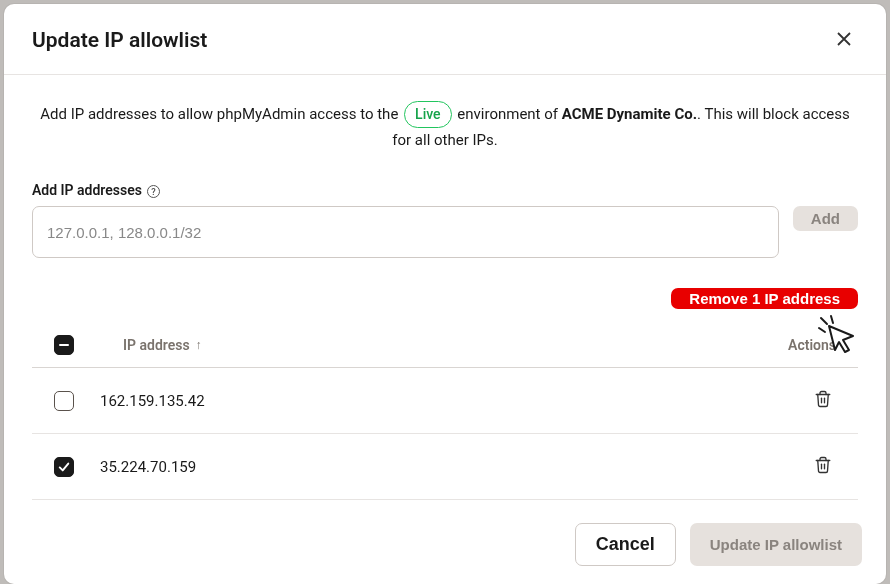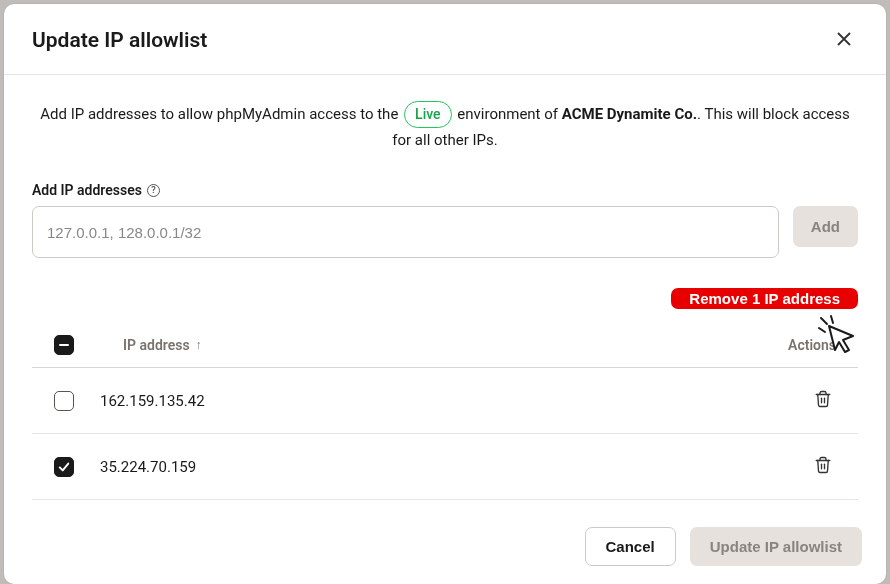--- a/index.html
+++ b/index.html
@@ -65,21 +65,21 @@
     vertical-align: baseline;
     margin: 0 2px;
   }
   .company { font-weight: 700; }
   .field-row { margin-top: 30px; }
   .field-label {
     font-size: 14px;
     font-weight: 600;
     color: #1a1a1a;
     display: flex;
-    align-items: center;
+    align-items: flex-end;
     gap: 5px;
     margin-bottom: 8px;
   }
   .help-icon {
     width: 13px; height: 13px;
     border: 1px solid #555;
     border-radius: 50%;
     display: inline-flex; align-items:center; justify-content:center;
     font-size: 9px;
     color: #555;
@@ -93,21 +93,21 @@
     flex: 1;
     height: 52px;
     border: 1px solid #cfc9c5;
     border-radius: 7px;
     padding: 0 14px;
     font-size: 15px;
     color: #333;
   }
   .ip-input::placeholder { color: #888; }
   .add-btn {
-    height: 41px;
+    height: 25px;
     padding: 0 18px;
     background: #e6e1dd;
     border: none;
     border-radius: 7px;
     color: #8a847f;
     font-weight: 600;
     font-size: 15px;
     cursor: not-allowed;
   }
   .bulk-row {
@@ -176,21 +176,21 @@
   .trash-btn svg { width:18px; height:18px; }
   .modal-footer {
     display:flex; justify-content:flex-end; gap:14px;
     padding: 18px 24px 18px 24px;
   }
   .btn-cancel {
     background:#fff;
     border:1px solid #cfc9c5;
     border-radius:7px;
     padding:10px 20px;
-    font-size:15px;
+    font-size:18px;
     font-weight:600;
     color:#1a1a1a;
     cursor:pointer;
   }
   .btn-submit {
     background:#e6e1dd;
     border:none;
     border-radius:7px;
     padding:10px 20px;
     font-size:15px;

